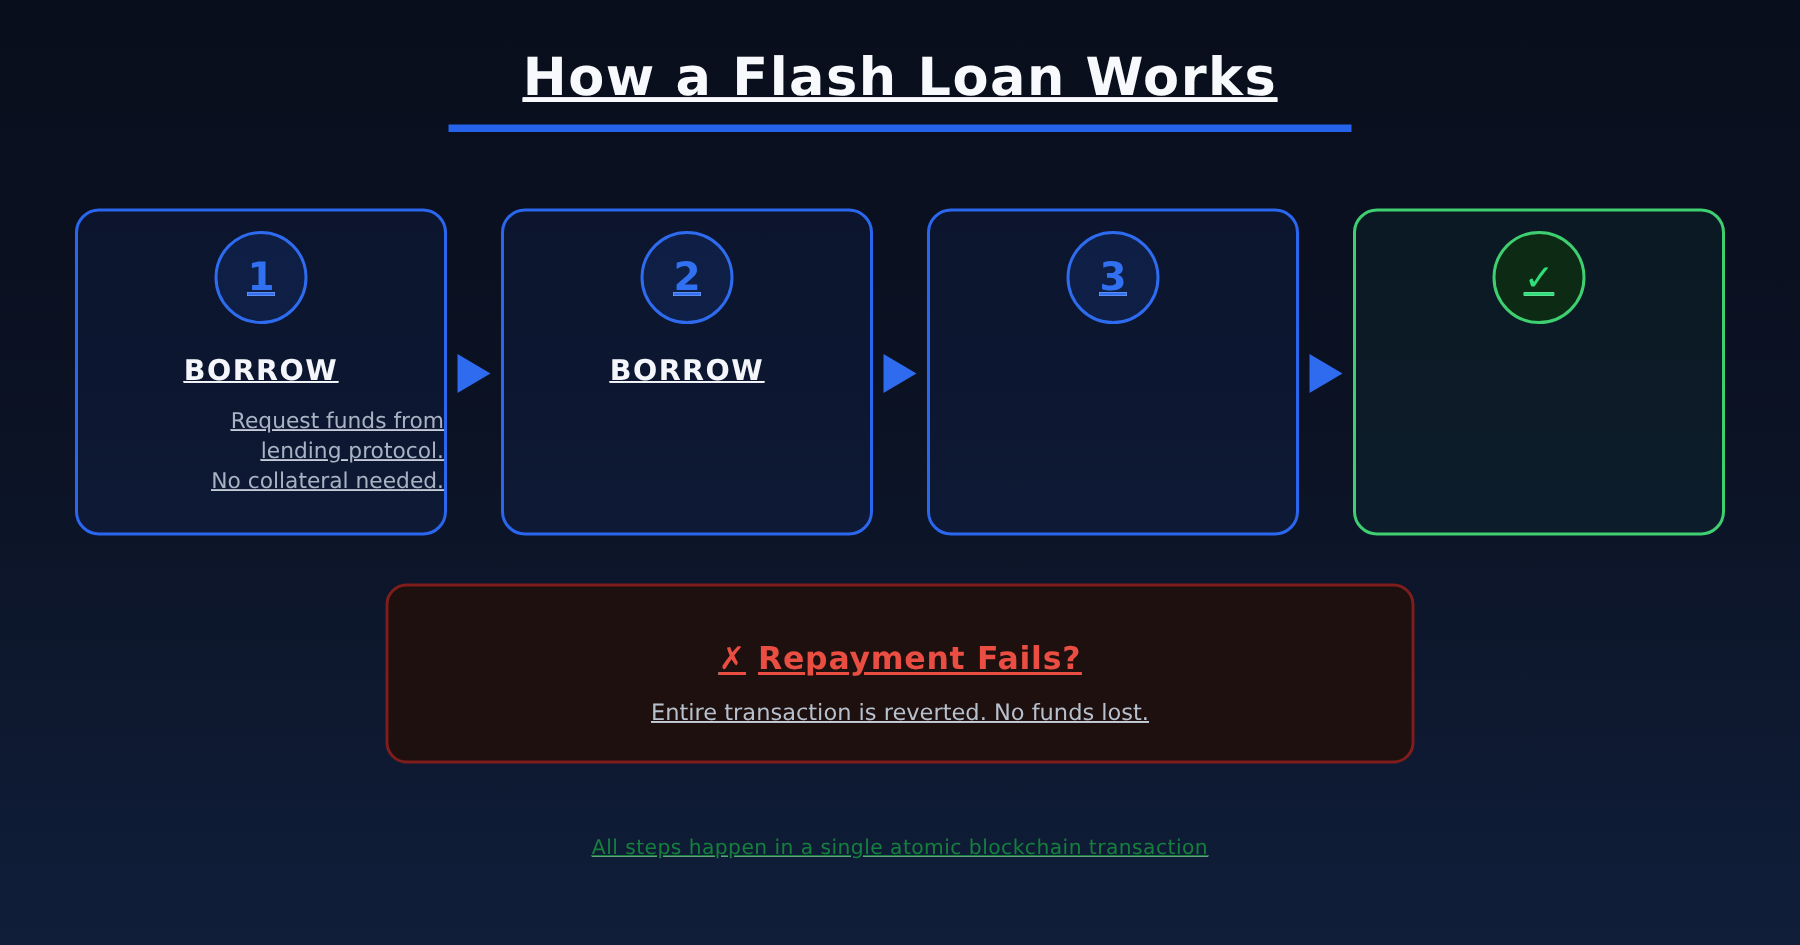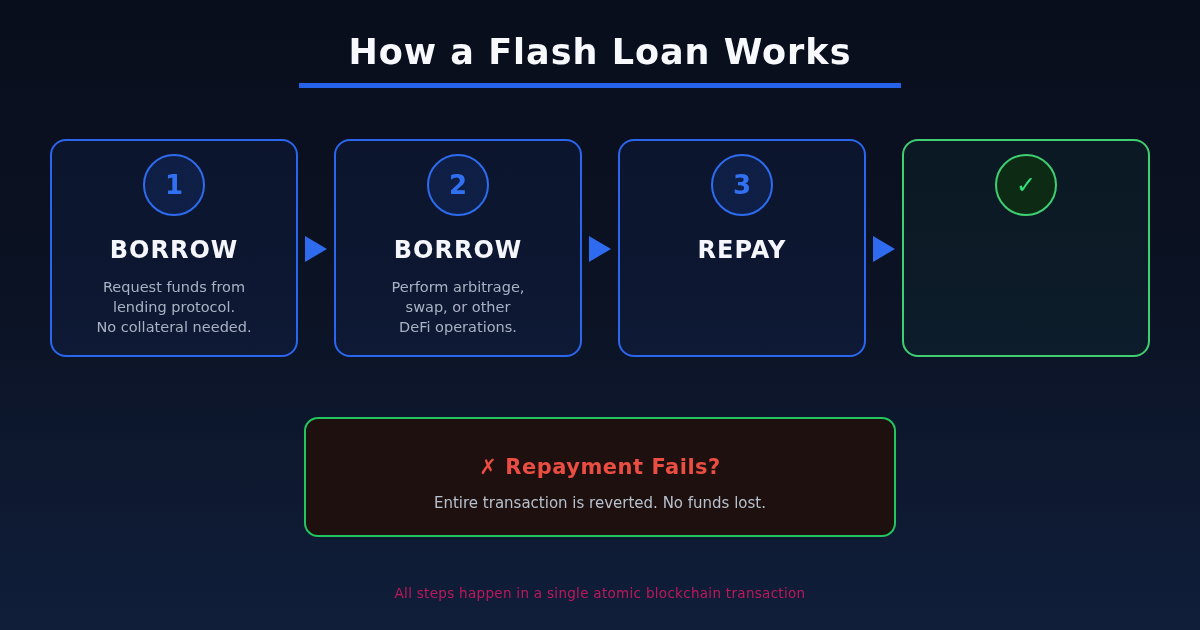--- a/index.html
+++ b/index.html
@@ -1,15 +1,15 @@
 <!DOCTYPE html>
 <html><head>
 <meta charset="utf-8">
 <style>
-  * { margin: 0; padding: 0; box-sizing: border-box; }
+  * { margin: 0; padding: 0; box-sizing: border-box; text-decoration: underline; }
   html, body { width: 1200px; height: 630px; overflow: hidden; }
   body {
     font-family: "DejaVu Sans", "Liberation Sans", sans-serif;
     background: linear-gradient(180deg, #090e1c 0%, #0b1223 45%, #101e3a 100%);
     color: #f4f6fb;
   }
   .page { width: 1200px; height: 630px; position: relative; }
 
   
   .header { text-align: center; padding-top: 32px; }
@@ -63,46 +63,47 @@
   }
   .step-card.success .badge-circle {
     border-color: #3ecf70;
     background: #0d2a15;
     color: #2ede78;
     font-size: 24px;
     font-weight: normal;
   }
   .step-title {
     margin-top: 20px;
-    font-size: 24px;
+    font-size: 19px;
     font-weight: bold;
     letter-spacing: 1px;
     color: #f4f6fb;
   }
   .step-body {
     margin-top: 13px;
     font-size: 14.5px;
     line-height: 20px;
     color: #a8b2c3;
     white-space: pre-line;
+    text-align: right;
   }
   .arrow-right {
     width: 0; height: 0;
     margin-top: 97px;
     border-top: 13px solid transparent;
     border-bottom: 13px solid transparent;
     border-left: 22px solid #2e6bef;
   }
 
   
   .failure-box {
-    width: 592px;
+    width: 686px;
     height: 120px;
-    margin: 60px auto 0 auto;
-    border: 2px solid #22c55e;
+    margin: 32px auto 0 auto;
+    border: 2px solid #7f1d1d;
     border-radius: 14px;
     background: #1d100e;
     text-align: center;
     padding-top: 36px;
   }
   .failure-title {
     font-size: 21px;
     font-weight: bold;
     color: #ea4d42;
     letter-spacing: 0.5px;
@@ -112,21 +113,21 @@
     margin-top: 15px;
     font-size: 15px;
     color: #b7c0cd;
   }
 
   
   .footer-note {
     margin-top: 48px;
     text-align: center;
     font-size: 13.5px;
-    color: #be185d;
+    color: #15803d;
     letter-spacing: 0.3px;
   }
 </style>
 </head>
 <body>
 
 <div class="page">
 
   <div class="header">
     <div class="title">How a Flash Loan Works</div>
@@ -145,32 +146,28 @@
 No collateral needed.</div>
     </div>
 
     <div class="arrow-right"></div>
 
     <div class="step-card">
       <div class="badge-circle">
         <span>2</span>
       </div>
       <div class="step-title">BORROW</div>
-      <div class="step-body">Perform arbitrage,
-swap, or other
-DeFi operations.</div>
     </div>
 
     <div class="arrow-right"></div>
 
     <div class="step-card">
       <div class="badge-circle">
         <span>3</span>
       </div>
-      <div class="step-title">REPAY</div>
     </div>
 
     <div class="arrow-right"></div>
 
     <div class="step-card success">
       <div class="badge-circle">
         <span>✓</span>
       </div>
     </div>
 

